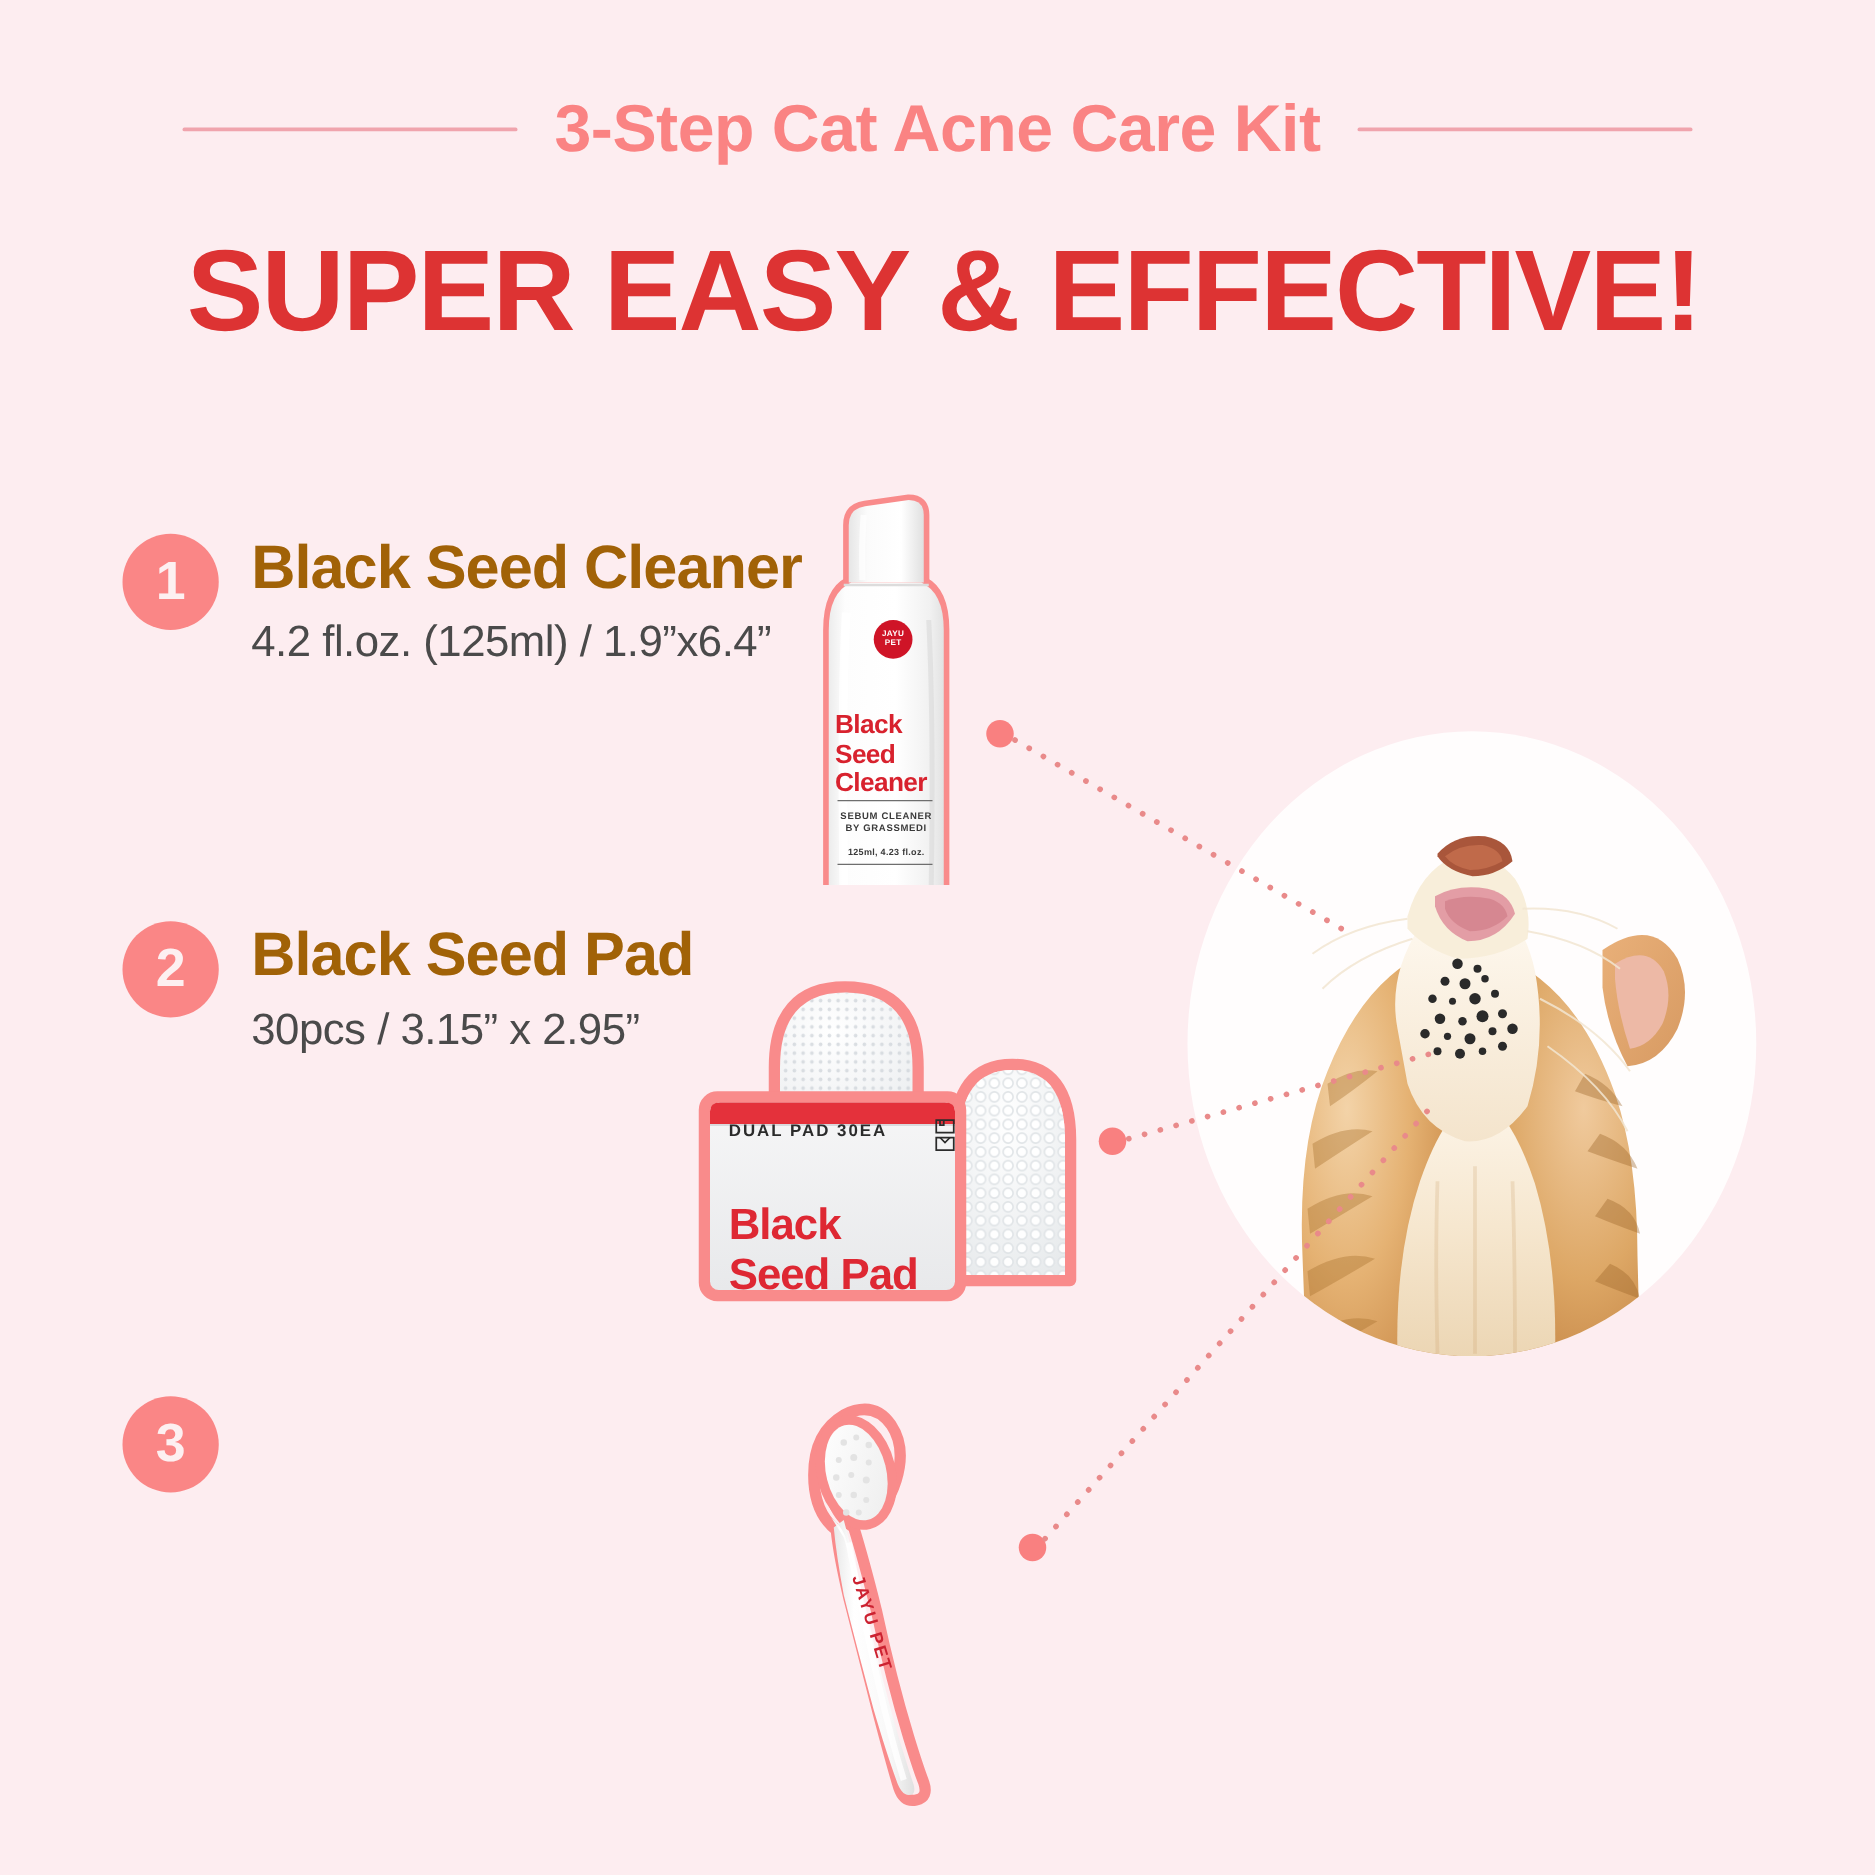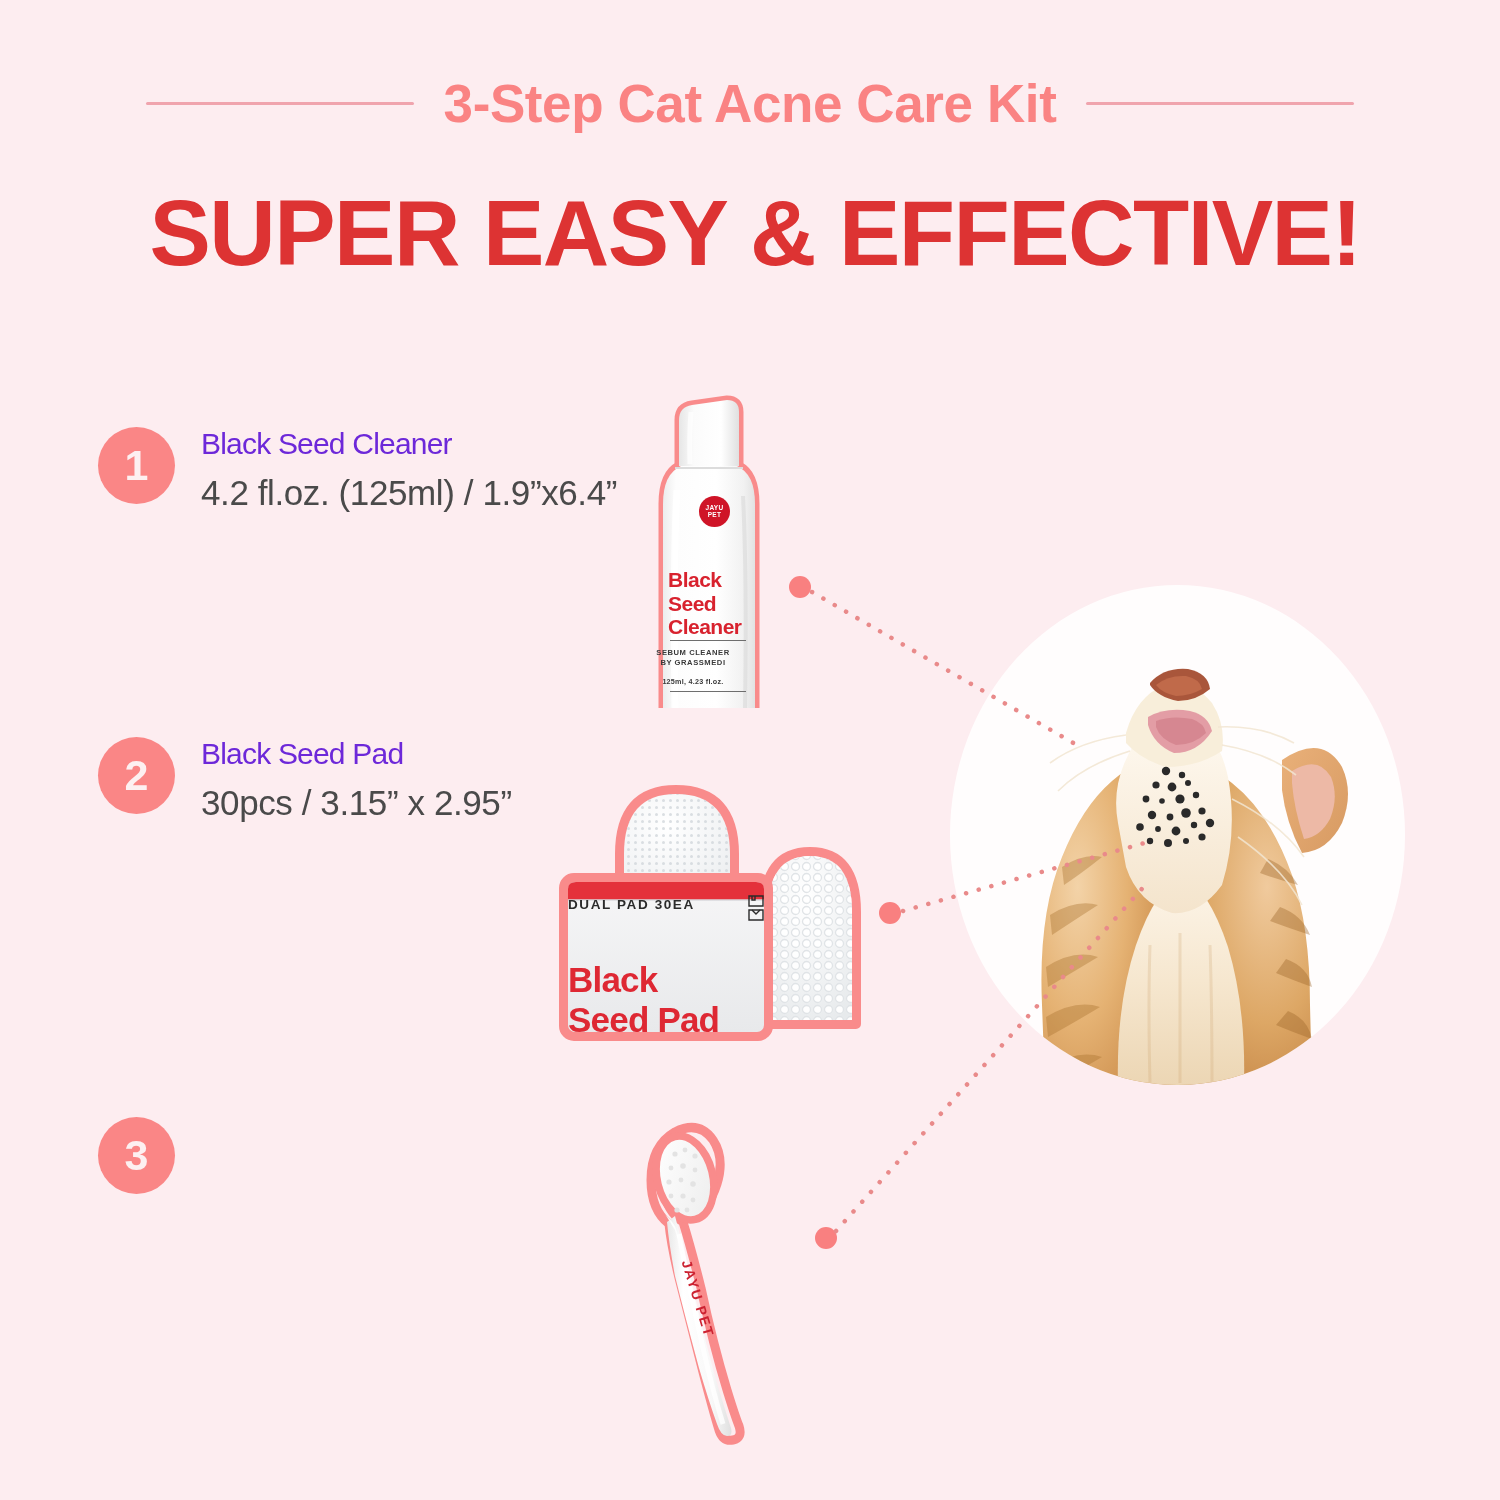--- a/index.html
+++ b/index.html
@@ -39,21 +39,21 @@
   .step-3 { top:1113px; left:98px; }
   .badge {
     width:77px; height:77px; border-radius:50%;
     background:#fa8686;
     display:flex; align-items:center; justify-content:center;
     color:#fdf0f1; font-size:43px; font-weight:bold;
     flex:0 0 auto; margin-top:4px;
   }
   .step-txt { padding-top:4px; }
   .step-title {
-    font-size:30px; font-weight:normal; color:#6d28d9;
+    font-size:49px; font-weight:bold; color:#a16207;
     letter-spacing:-0.8px; white-space:nowrap; line-height:1.12;
   }
   .step-sub {
     margin-top:12px;
     font-size:35px; color:#4a4a4a; font-weight:400;
     letter-spacing:-0.4px; white-space:nowrap;
   }
 
   
   .cat-circle {
@@ -80,29 +80,29 @@
     color:#fff; line-height:1;
   }
   .bl-logo span { font-size:6.5px; font-weight:bold; letter-spacing:0.3px; }
   .bl-name {
     position:absolute; left:23px; top:190px; width:92px;
     font-size:21px; font-weight:bold; color:#d8222e;
     line-height:1.13; letter-spacing:-0.5px;
   }
   .bl-rule { position:absolute; left:25px; width:76px; height:1.4px; background:#6e6e6e; }
   .bl-fine {
-    position:absolute; left:4px; width:88px; text-align:center;
+    position:absolute; left:20px; width:88px; text-align:center;
     color:#3a3a3a; line-height:1.38;
   }
   .bl-fine .l1 { font-size:7.6px; font-weight:bold; letter-spacing:0.55px; }
   .bl-fine .l2 { font-size:7.2px; font-weight:bold; letter-spacing:0.25px; margin-top:8px; }
 
   
   .padgroup { position:absolute; left:548px; top:762px; width:340px; height:290px; }
-  .pad-label-front { position:absolute; left:20px; top:135px; width:205px; }
+  .pad-label-front { position:absolute; left:20px; top:135px; width:205px;padding-left:15px; }
   .pl-top {
     font-size:13.5px; font-weight:bold; color:#2b2b2b; letter-spacing:1.6px;
     white-space:nowrap;
   }
   .pl-icons { position:absolute; right:7px; top:-3px; width:20px; height:30px; }
   .pl-name {
     margin-top:48px;
     font-size:35px; font-weight:bold; color:#de2833;
     line-height:1.13; letter-spacing:-0.8px;
   }

